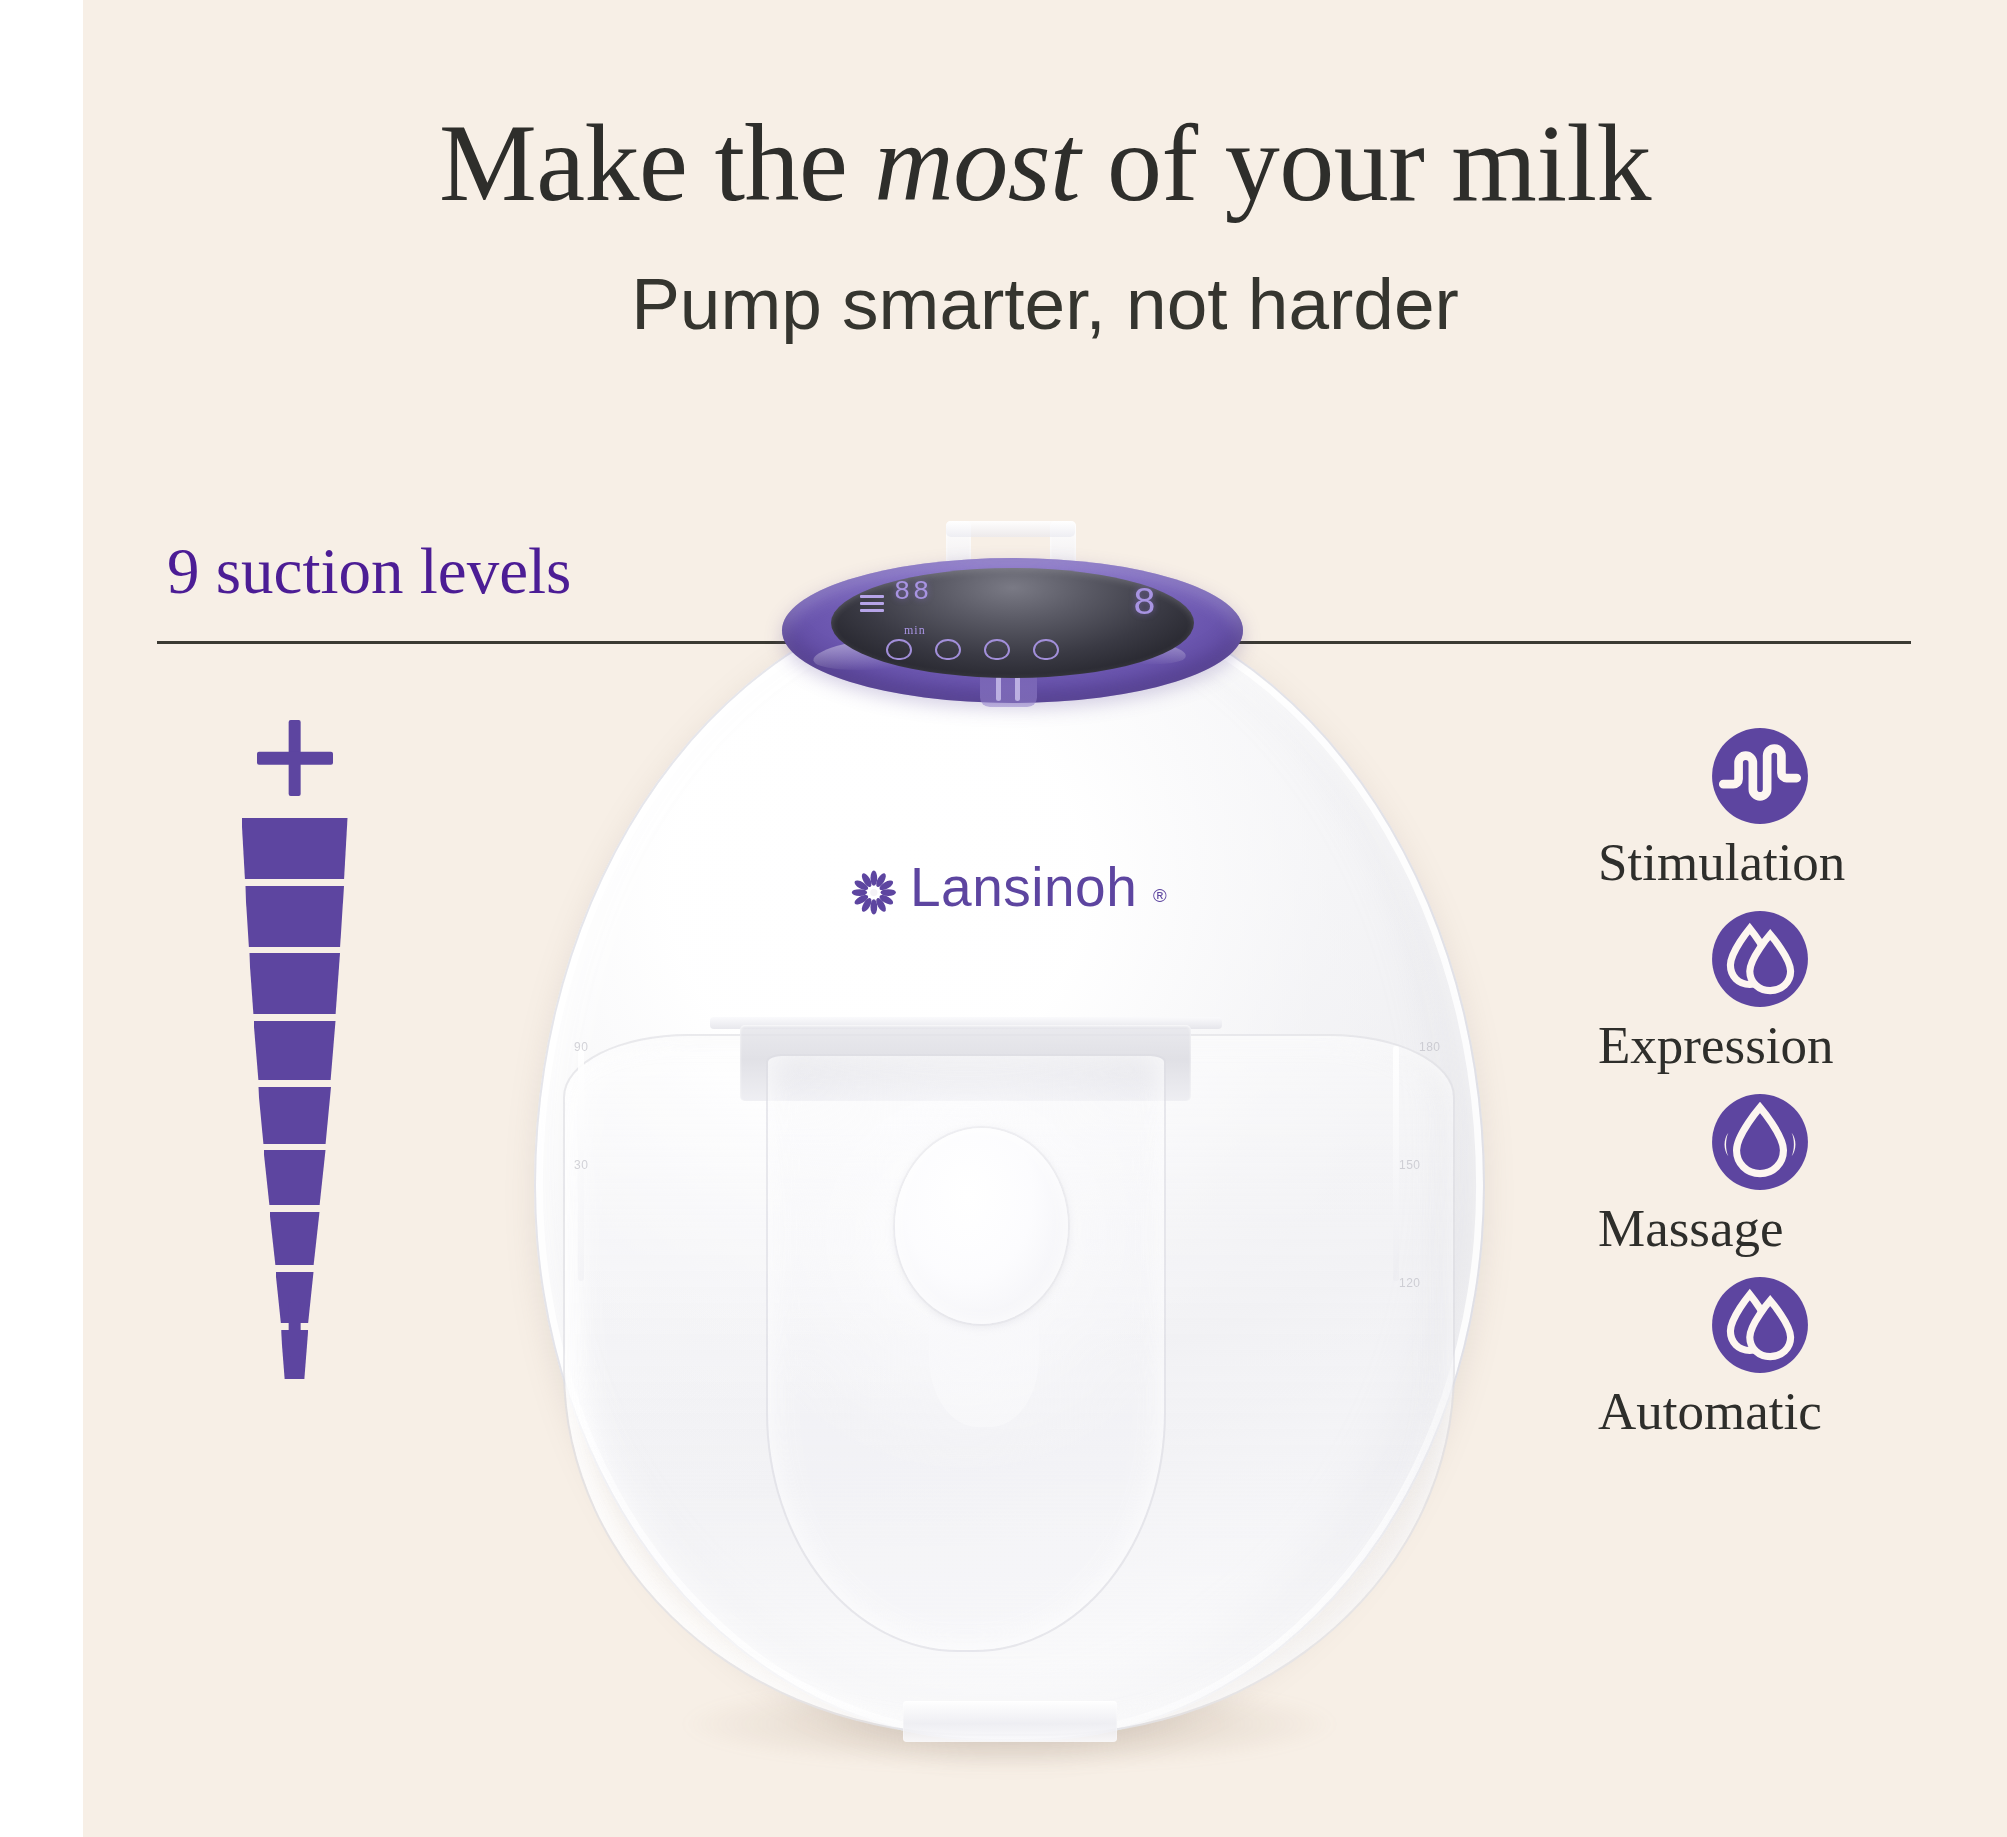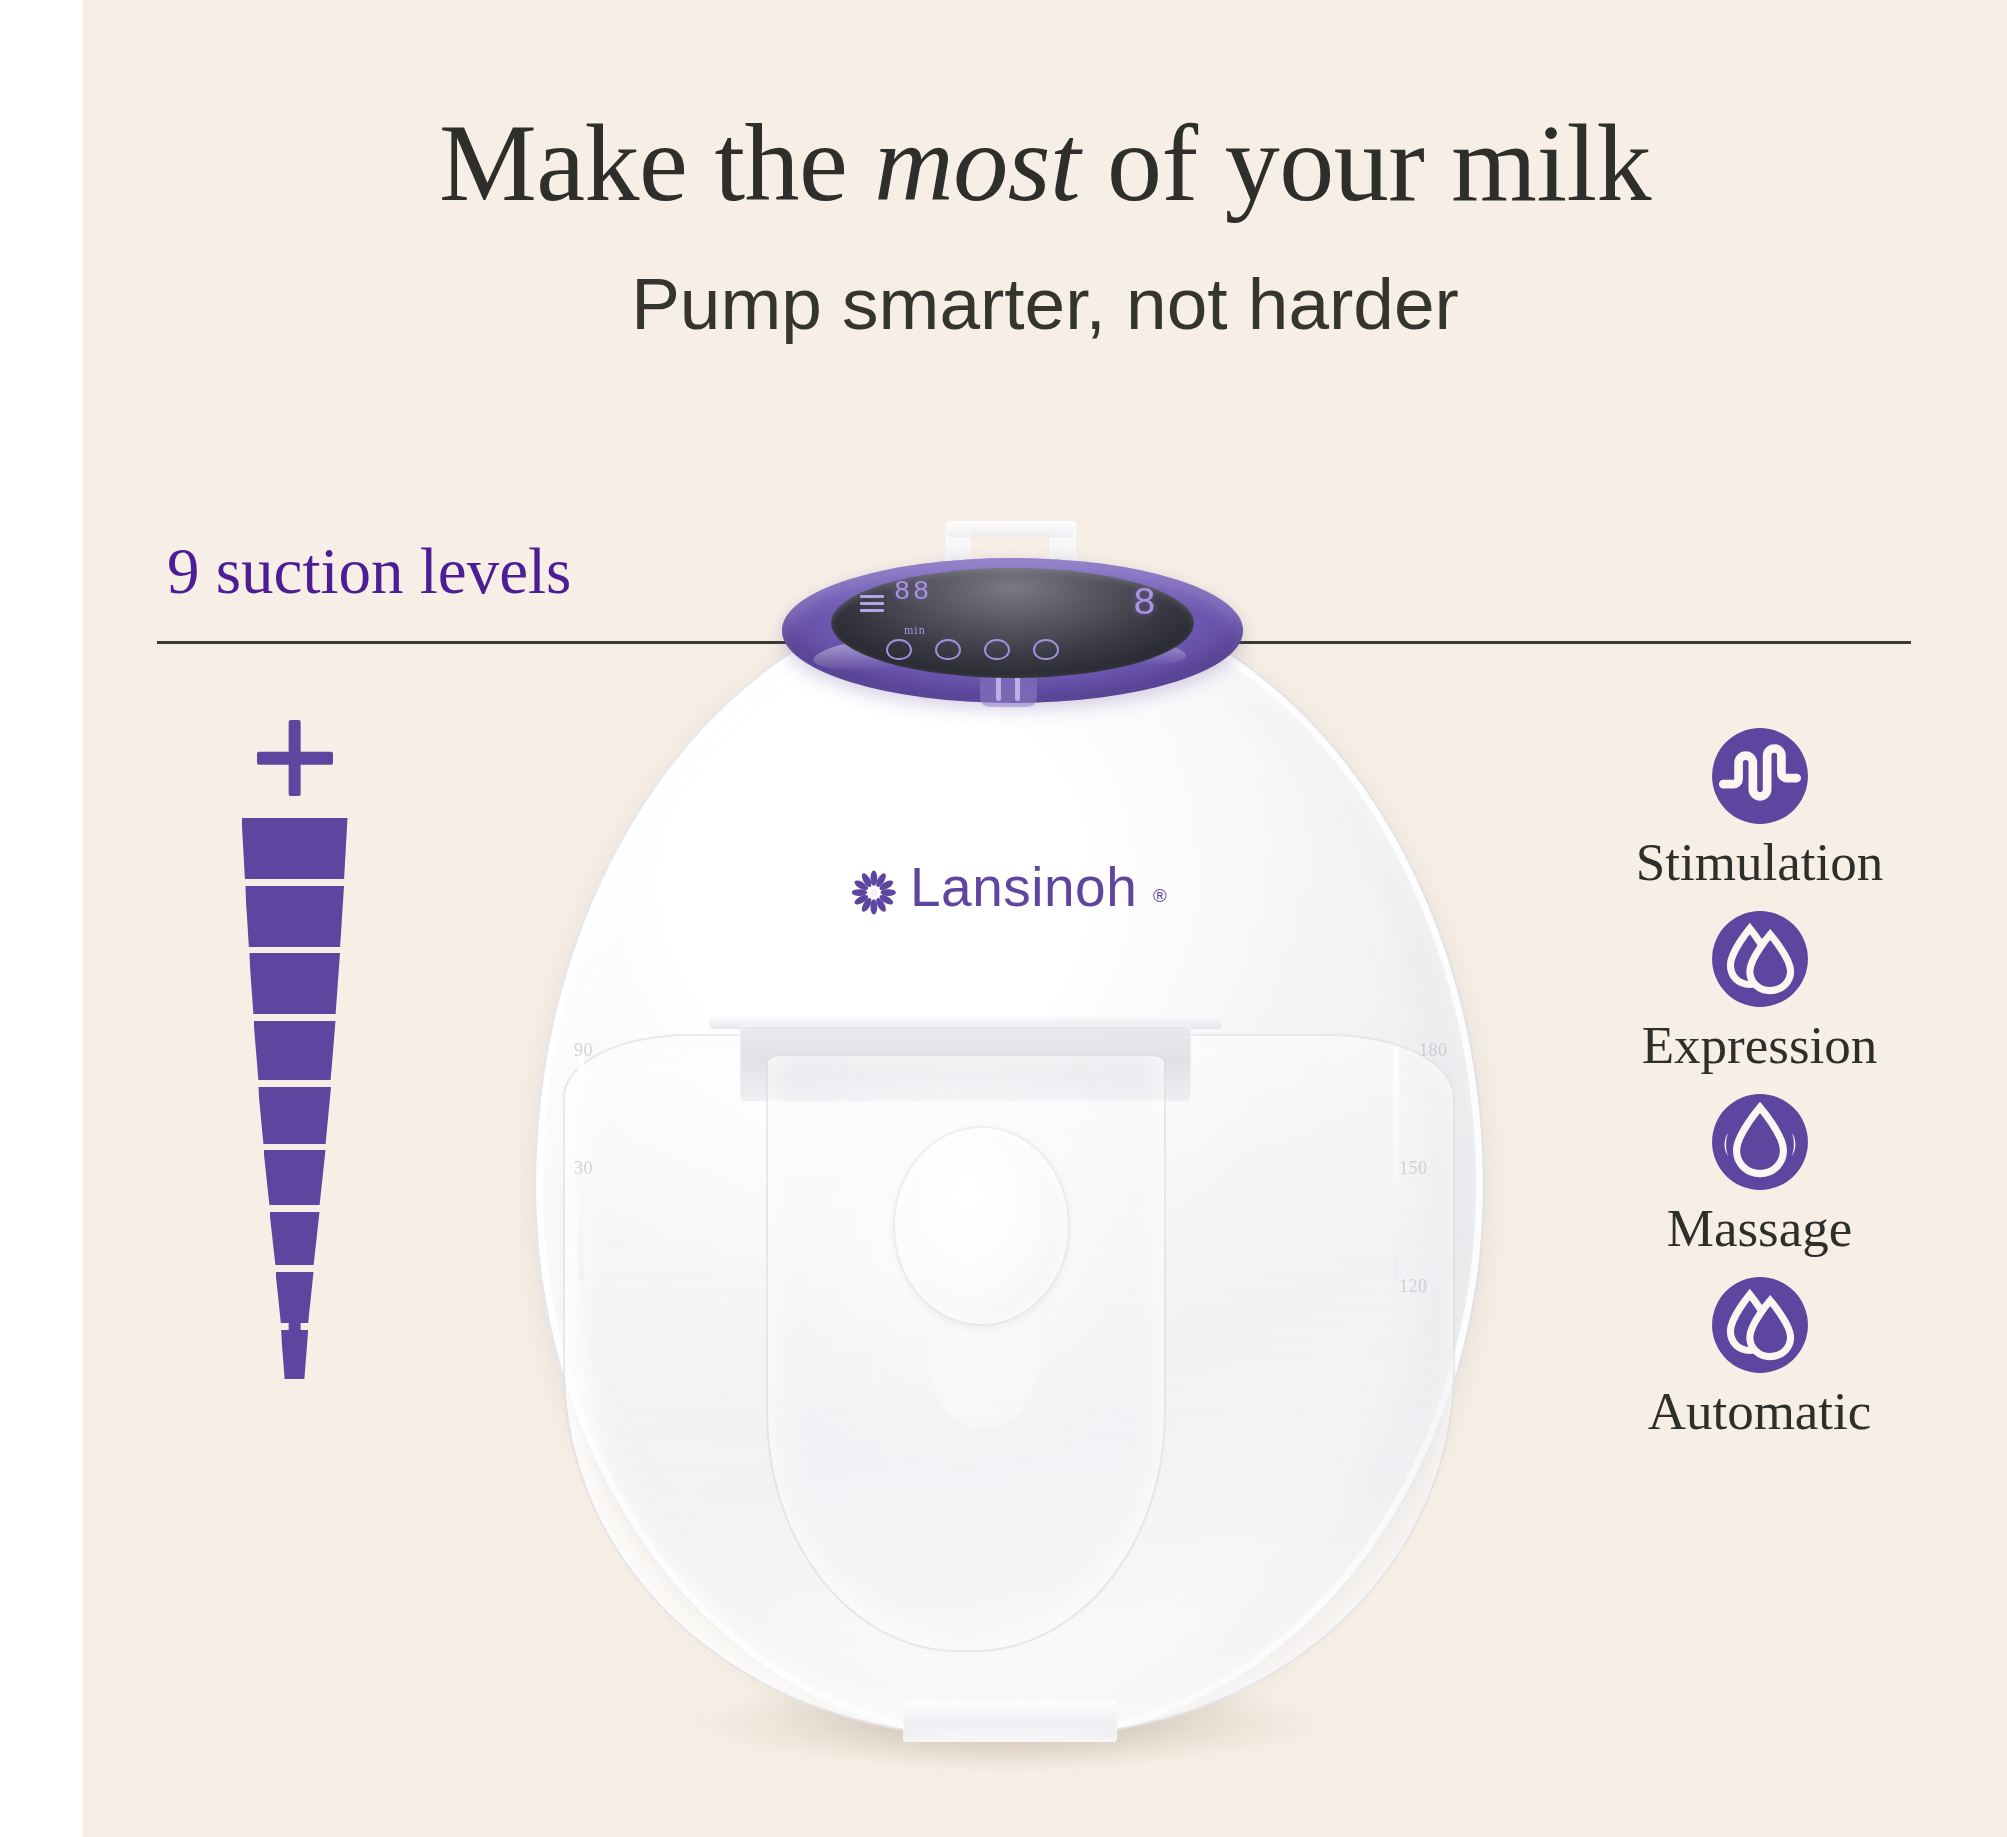--- a/index.html
+++ b/index.html
@@ -121,21 +121,21 @@
   
   .modes {
     position:absolute;
     right:86px; top:725px;
     width:323px;
   }
   .mode-item {
     position:relative;
     width:323px;
     margin-bottom:17.6px;
-    text-align:center;
+    text-align:left;
   }
   .mode-icon {
     width:102px; height:102px;
     margin:0 auto 7.8px auto;
     display:block;
   }
   .mode-label {
     font-family:"Liberation Serif", serif;
     font-size:53px;
     color:#2E2E2B;
@@ -252,22 +252,22 @@
   .foot-tab {
     position:absolute;
     left:384px; bottom:7.8px;
     width:214px; height:41px;
     background:linear-gradient(180deg, rgba(255,255,255,0.95) 0%, rgba(236,236,241,0.82) 55%, rgba(250,250,252,0.9) 100%);
     border-radius:3.9px;
     box-shadow:inset 0 1px 2px rgba(255,255,255,0.95);
   }
   .vol-mark {
     position:absolute;
-    font-family:Liberation Serif, serif;
-    font-size:18px;
+    font-family:Liberation Sans, sans-serif;
+    font-size:12px;
     color:rgba(176,176,186,0.55);
     letter-spacing:0.5px;
   }
 
   
   .collar {
     position:absolute;
     left:263px; top:-5.9px;
     width:461px; height:145px;
     border-radius:50%;

